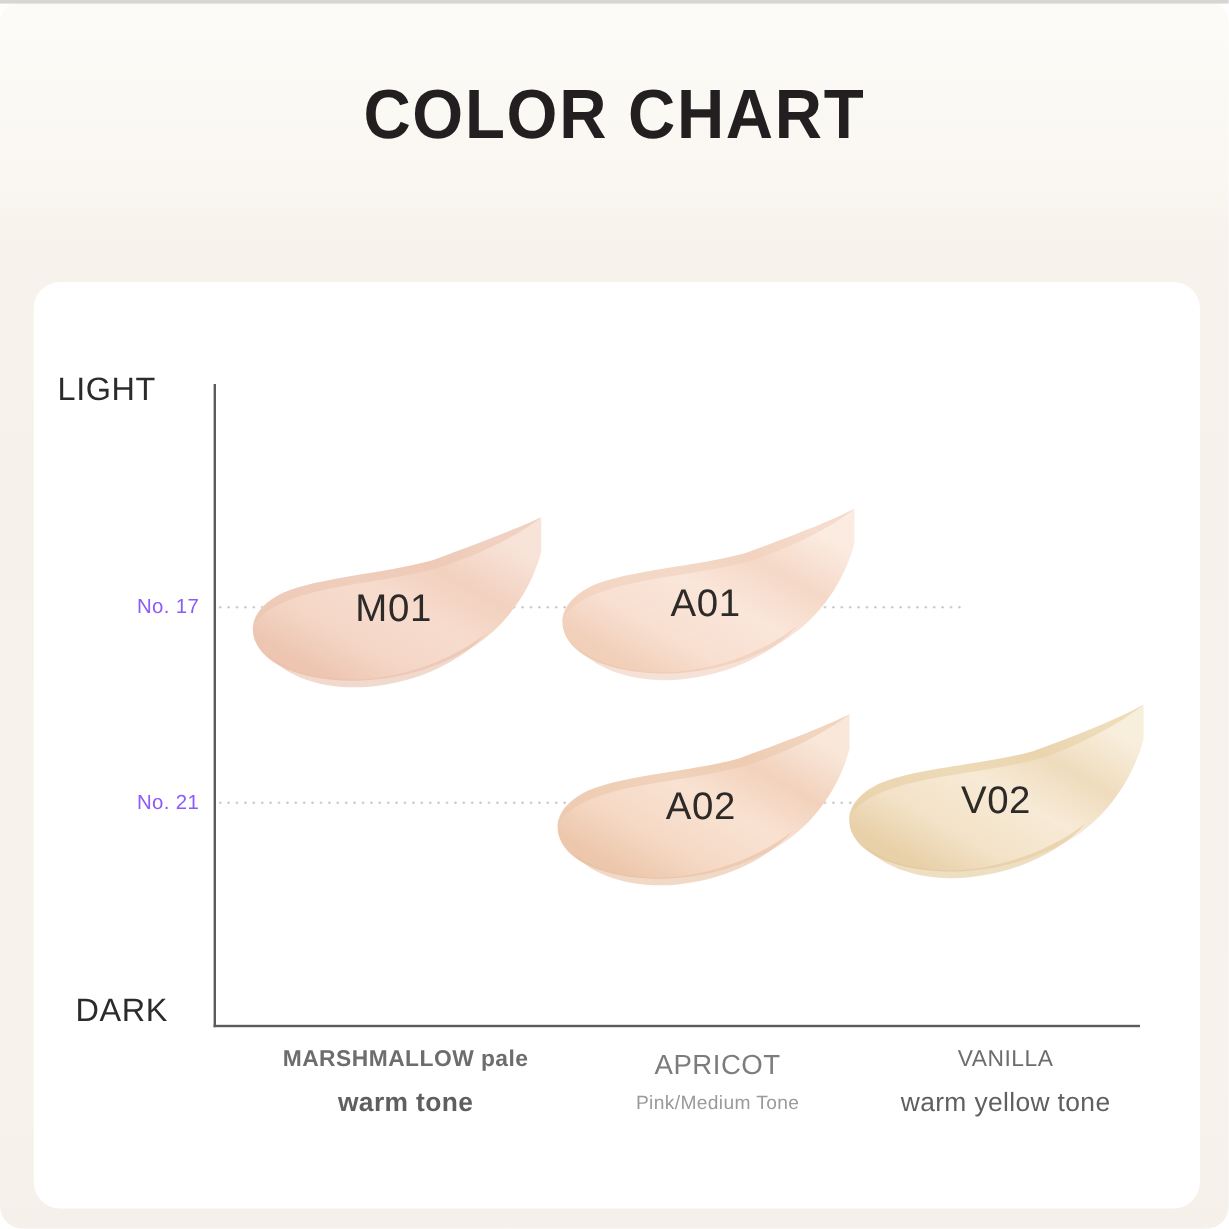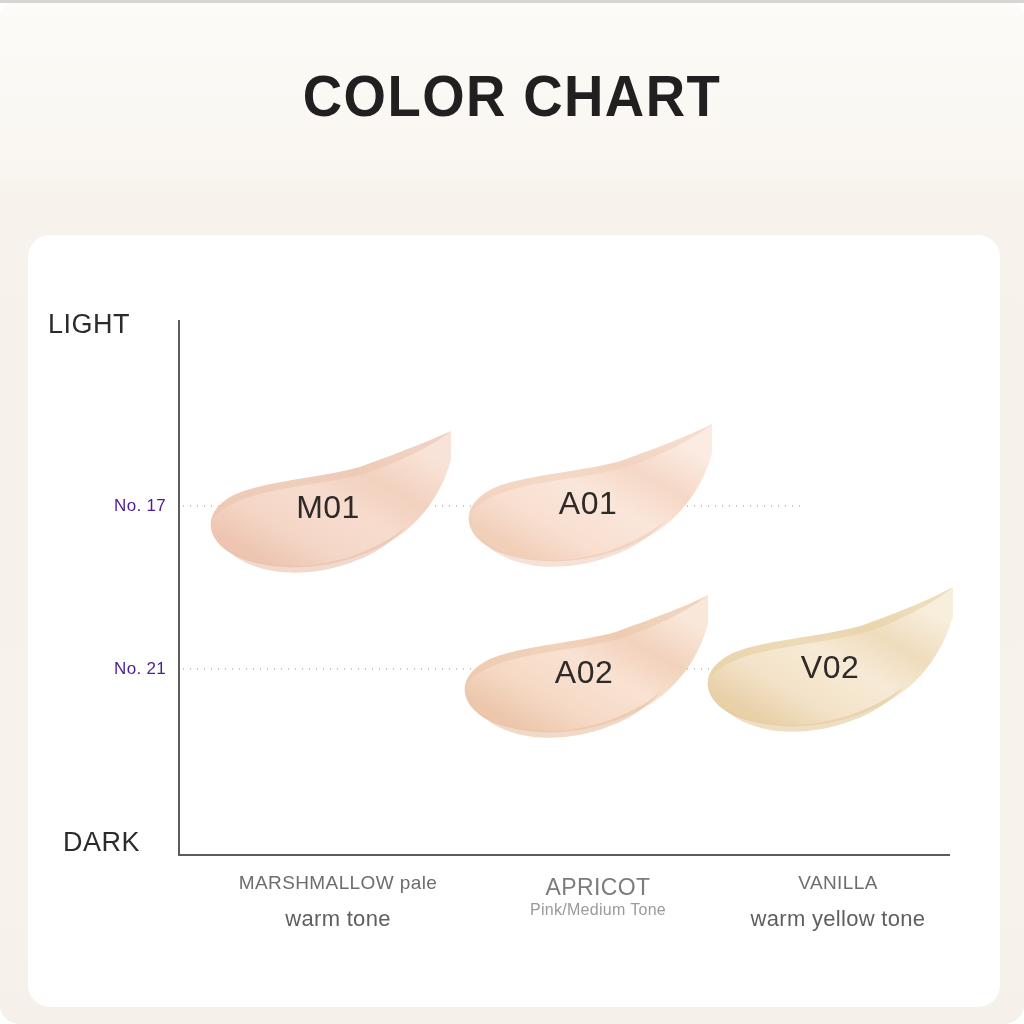--- a/index.html
+++ b/index.html
@@ -97,21 +97,21 @@
     font-family: "Liberation Sans", sans-serif;
     white-space: nowrap;
   }
   #cap-light { left: 20px;  top: 74px; }
   #cap-dark  { left: 35px;  top: 592px; }
 
   
   .tick-label {
     position: absolute;
     font-size: 17px;
-    color: #4c1d95;
+    color: #8b5cf6;
     text-align: right;
     width: 120px;
     left: 18px;
     letter-spacing: 0.3px;
     white-space: nowrap;
   }
   #tick-17 { top: 261px; }
   #tick-21 { top: 424px; }
 
   
@@ -171,23 +171,23 @@
   }
   .cat .cat-line2 {
     display: block;
     margin-top: 12px;
     font-size: 22px;
     letter-spacing: 0.3px;
     color: #5F5F5F;
     white-space: nowrap;
   }
   .cat.small .cat-line1 { font-size: 23px; color: #7C7C7C; }
-  .cat.small .cat-line2 { font-size: 16px; color: #9A9A9A; margin-top: 0; }
-
-  #cat-marshmallow { left: 160px; top: 637px; }
+  .cat.small .cat-line2 { font-size: 16px; color: #9A9A9A; margin-top: 10px; }
+
+  #cat-marshmallow { left: 160px; top: 637px; font-weight: bold; }
   #cat-apricot     { left: 420px; top: 639px; }
   #cat-vanilla     { left: 660px; top: 637px; }
 </style>
 </head>
 <body>
 
 <div id="page">
   <div id="top-hairline"></div>
 
   <h1 id="title">COLOR CHART</h1>

